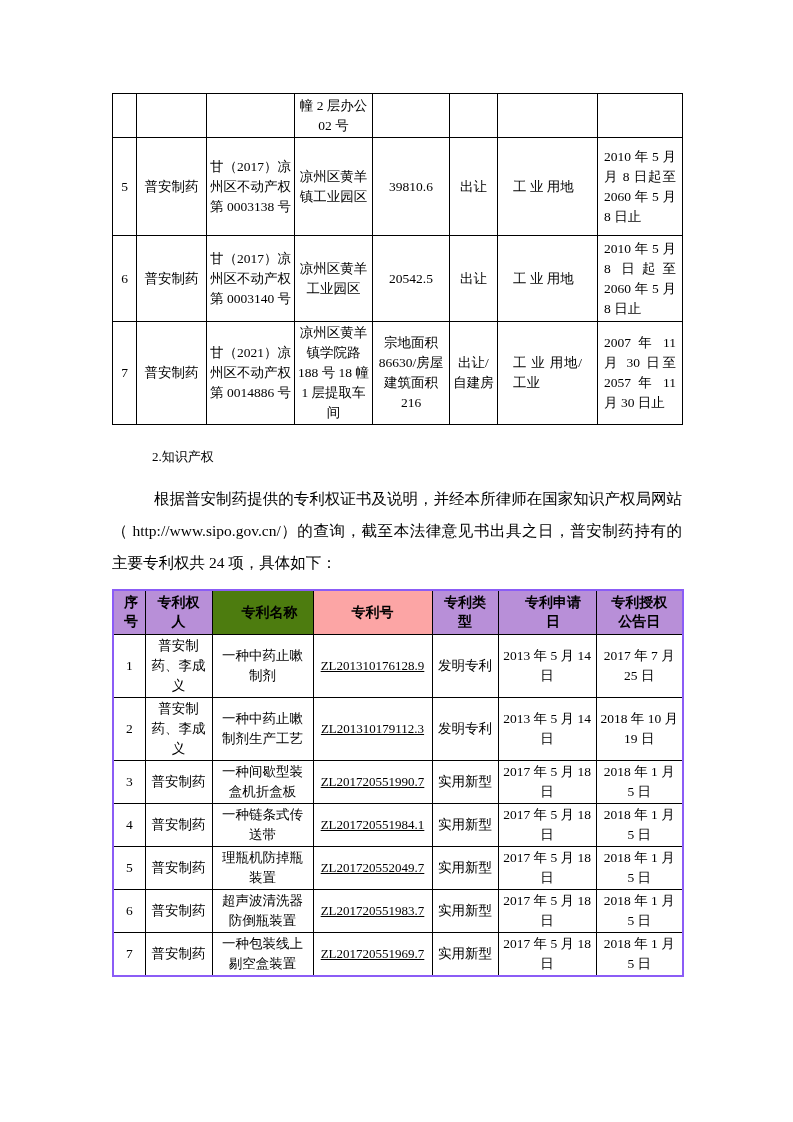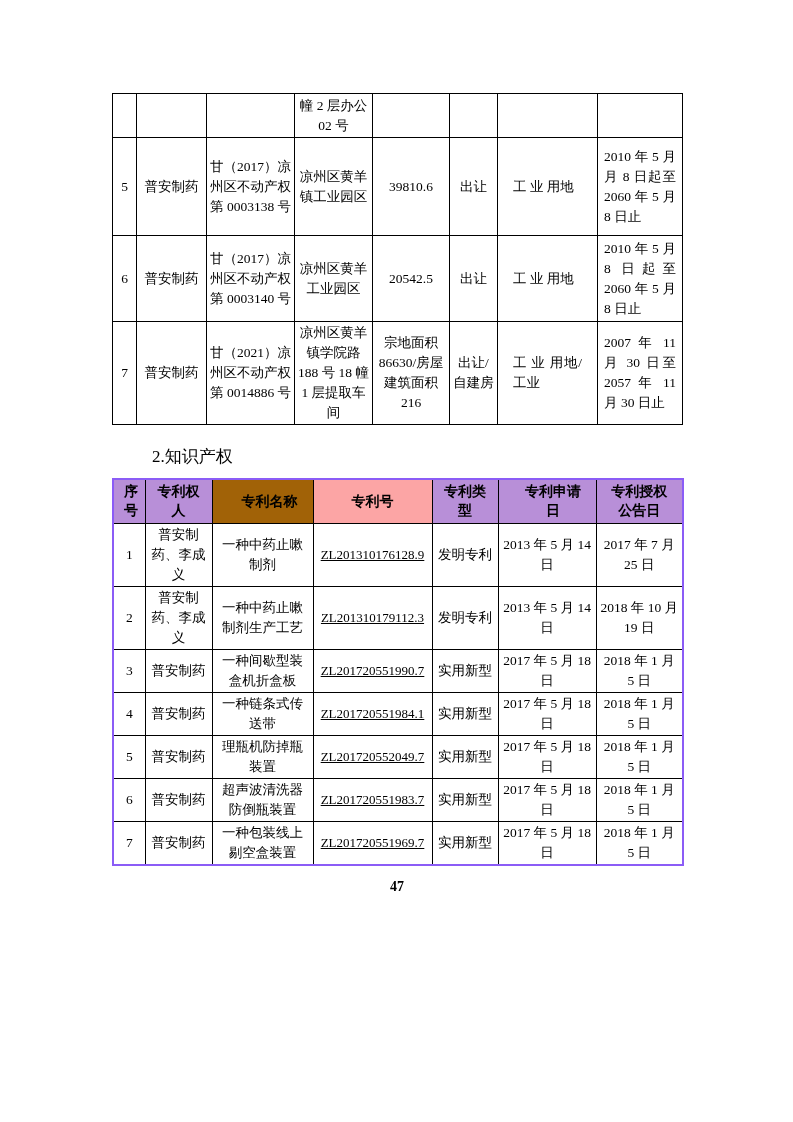--- a/index.html
+++ b/index.html
@@ -36,21 +36,21 @@
   .lt .r0 td { height: 44px; }
   .lt .r1 td { height: 98px; }
   .lt .r2 td { height: 86px; }
   .lt .r3 td { height: 98px; }
   .lt td.just { text-align: justify; text-justify: inter-character; padding: 2px 6px; }
   .lt td.use  { text-align: justify; text-justify: inter-character; padding: 2px 15px; }
   
   .h1 {
     margin-top: 21px;
     padding-left: 40px;
-    font-size: 17px;
+    font-size: 13px;
     line-height: 22px;
   }
   .h2 {
     margin-top: 20px;
     padding-left: 34px;
     font-size: 15.5px;
     line-height: 22px;
   }
   .para {
     margin-top: 15px;
@@ -134,36 +134,37 @@
         <td>凉州区黄羊镇学院路 188 号 18 幢 1 层提取车间</td>
         <td>宗地面积 86630/房屋建筑面积 216</td>
         <td>出让/自建房</td>
         <td class="use">工 业 用地/工业</td>
         <td class="just">2007 年 11 月 30 日至 2057 年 11 月 30 日止</td>
       </tr>
     </tbody>
   </table>
 
   <div class="h1">2.知识产权</div>
+  <p class="para"><span>根据普安制药提供的专利权证书及说明，并经本所律师在国家知识产权局网站（ </span><span>http://www.sipo.gov.cn/</span><span>）的查询，截至本法律意见书出具之日，普安制药持有的主要专利权共 24 项，具体如下：</span></p>
 
   <table class="pt">
     <colgroup>
       <col style="width:32px">
         <col style="width:67px">
         <col style="width:101px">
         <col style="width:119px">
       <col style="width:66px">
         <col style="width:98px">
         <col style="width:87px">
     </colgroup>
     <thead>
       <tr>
         <th style="background-color: rgb(184, 143, 216);">序号</th>
         <th style="background-color: rgb(184, 143, 216);">专利权人</th>
-        <th style="background-color: #a16207; padding-left: 24px;">专利名称</th>
+        <th style="background-color: #4d7c0f; padding-left: 24px;">专利名称</th>
         <th style="background-color: #fca5a5;">专利号</th>
         <th style="background-color: rgb(184, 143, 216);">专利类型</th>
         <th class="pad-lg" style="background-color: rgb(184, 143, 216); padding-left: 25px;">专利申请日</th>
         <th class="pad-lg" style="background-color: rgb(184, 143, 216);">专利授权公告日</th>
       </tr>
     </thead>
     <tbody>
       <tr class="pr1">
         <td>1</td>
         <td>普安制药、李成义</td>
@@ -223,15 +224,14 @@
         <td>普安制药</td>
         <td>一种包装线上剔空盒装置</td>
         <td class="patno">ZL201720551969.7</td>
         <td>实用新型</td>
         <td>2017 年 5 月 18 日</td>
         <td>2018 年 1 月 5 日</td>
       </tr>
     </tbody>
   </table>
 
-  <div class="pageno">47</div>
 
 </div>
 
 </body></html>

